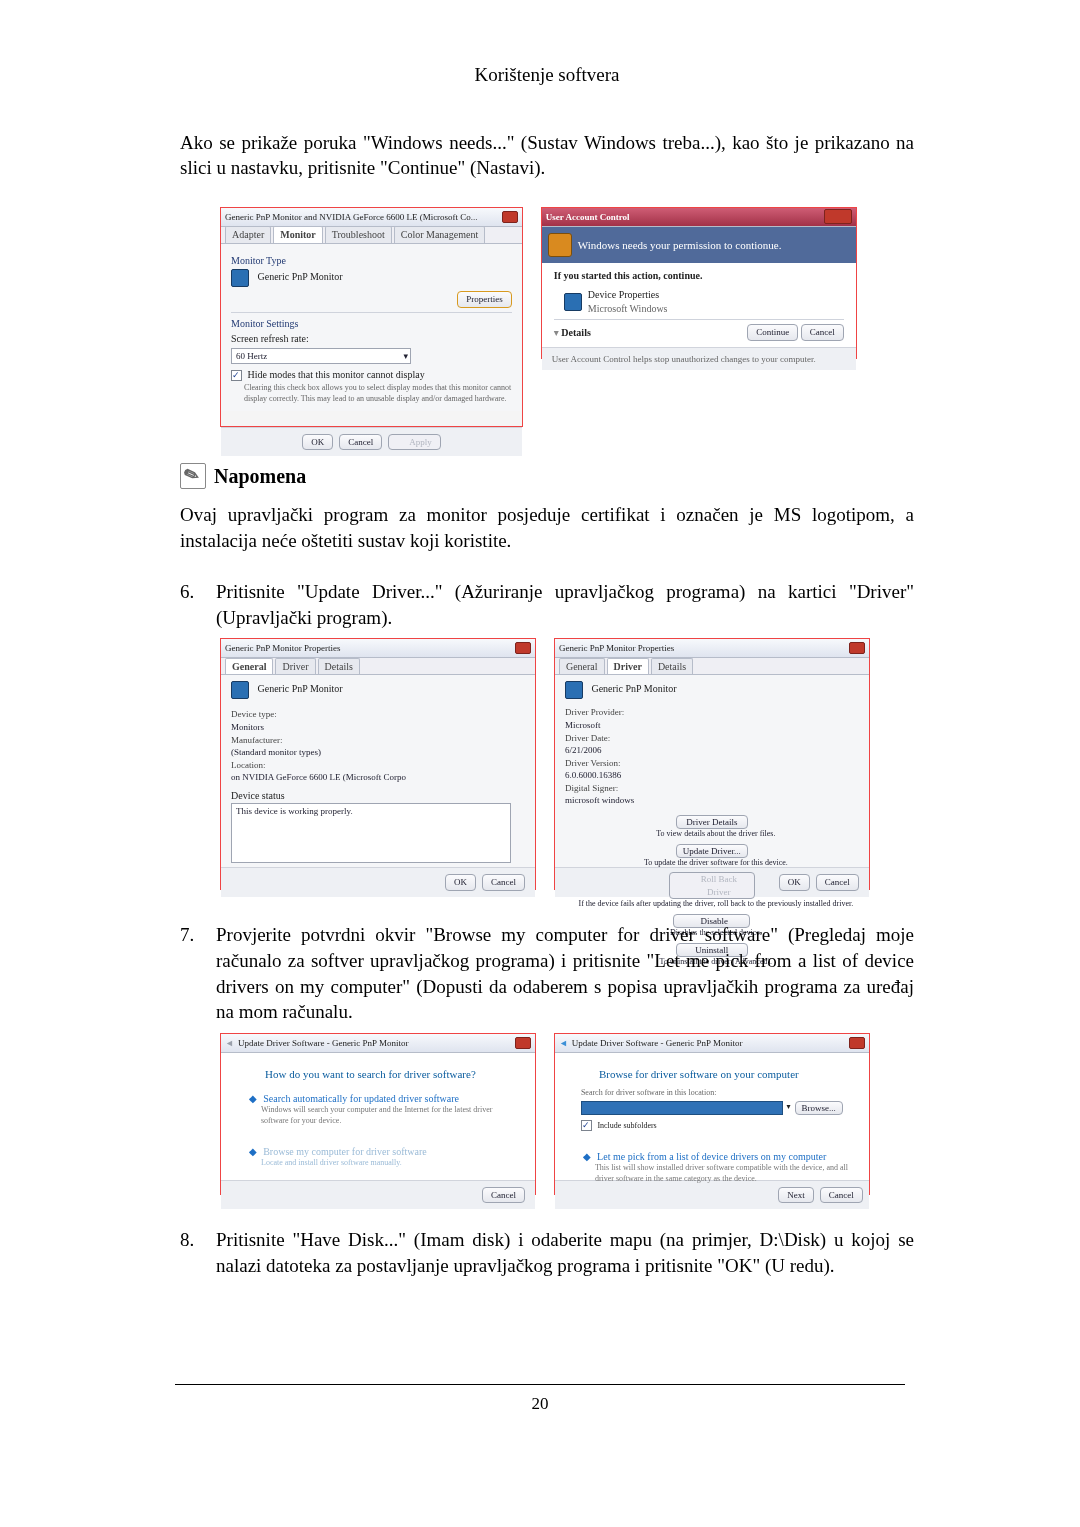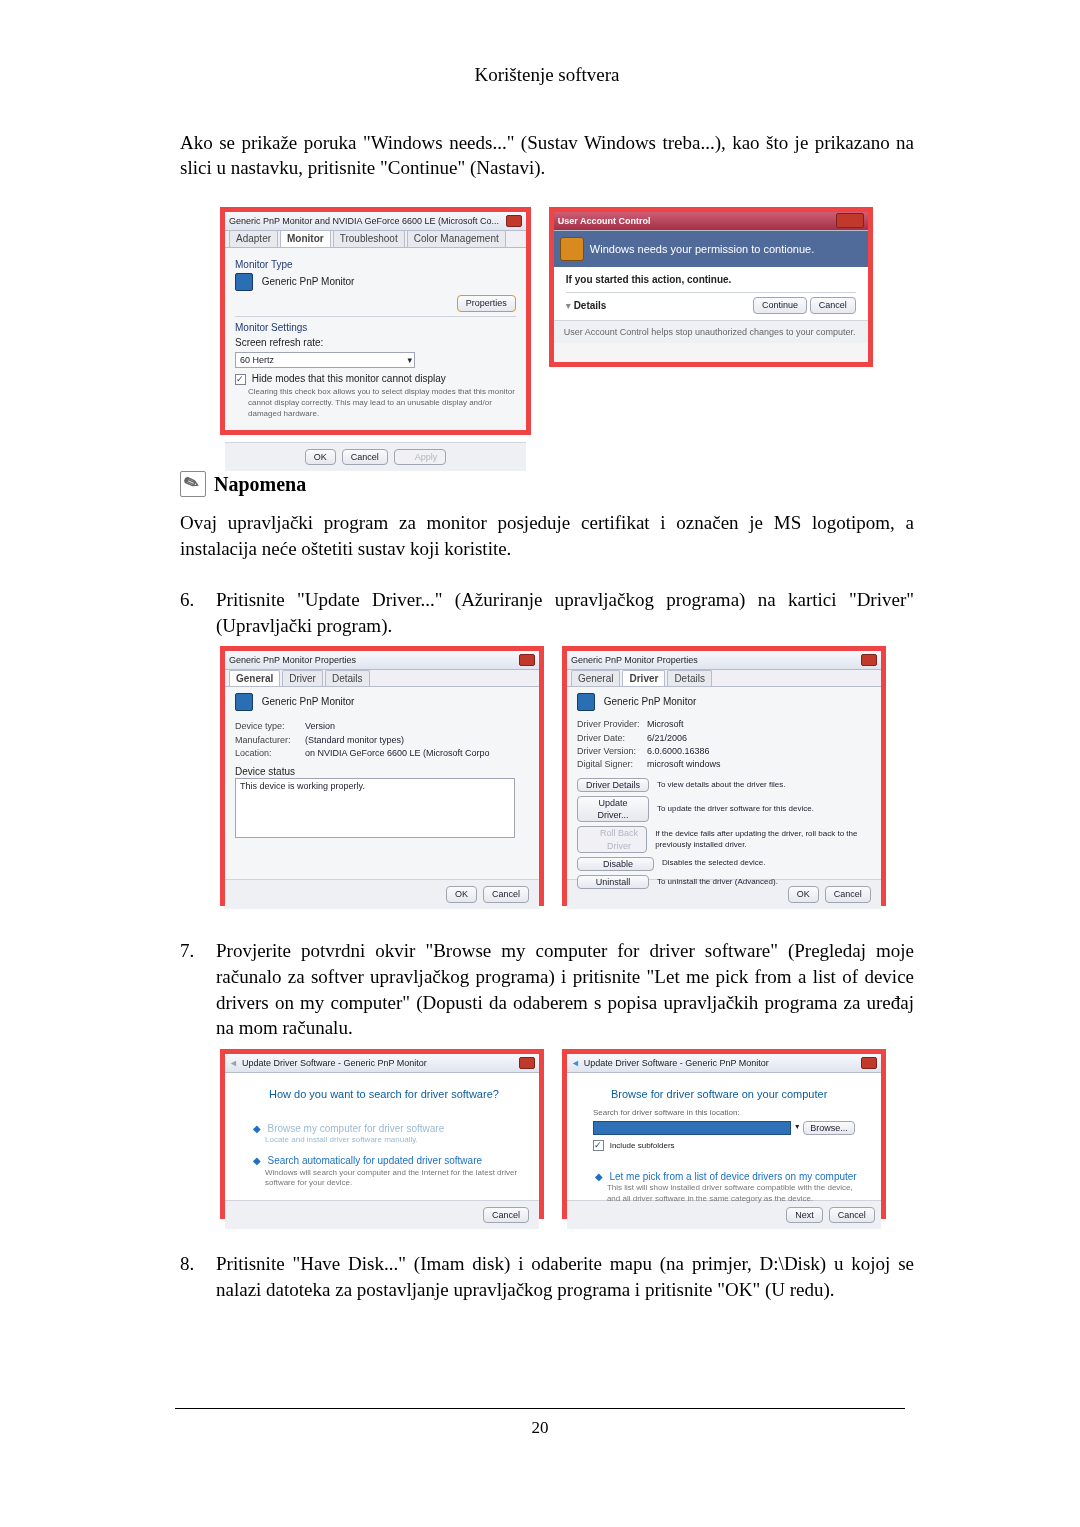--- a/index.html
+++ b/index.html
@@ -20,21 +20,21 @@
     margin-bottom:42px;
   }
   .justify{text-align:justify;}
   .para{margin-bottom:26px;}
   
   .fig-row{
     display:flex;
     gap:18px;
     margin:0 40px 32px 40px;
   }
-  .fig{background:#f5f5f5;border:5px solid #ef4444;font-family:Liberation Sans, sans-serif;font-size:10px;color:#222;}
+  .fig{background:#f5f5f5;border:1px solid #ef4444;font-family:Liberation Serif, serif;font-size:10px;color:#222;}
   .fig-a{flex:0 0 46%;height:218px;}
   .fig-b{flex:0 0 48%;height:150px;}
   .fig-c{flex:0 0 48%;height:250px;}
   .fig-d{flex:0 0 48%;height:250px;}
   .fig-e{flex:0 0 48%;height:160px;}
   .fig-f{flex:0 0 48%;height:160px;}
   
   .titlebar{
     display:flex;align-items:center;justify-content:space-between;
     height:16px;padding:1px 4px;
@@ -54,21 +54,21 @@
   .icon-monitor{width:16px;height:16px;background:#2a6fb3;display:inline-block;vertical-align:middle;margin-right:6px;border:1px solid #173b63;border-radius:2px;}
   .btn{display:inline-block;border:1px solid #9fa5b2;background:linear-gradient(#fbfbfd,#e6e8ee);border-radius:4px;padding:1px 8px;font-size:9px;color:#223;}
   .btn.small{padding:0 6px;}
   .btn.disabled{color:#b3b7c1;background:#f0f0f5;padding-left:20px;}
   .input{display:inline-block;border:1px solid #9fa5b2;background:#fff;font-size:9px;padding:1px 4px;color:#223;}
   .chk{width:9px;height:9px;border:1px solid #7c838e;background:#fff;display:inline-block;vertical-align:middle;margin-right:3px;position:relative;}
   .chk.checked::after{content:"✓";position:absolute;top:-2px;left:0;font-size:9px;color:#1e4090;}
   .dialog-bottom{display:flex;justify-content:center;gap:6px;padding:6px 0;border-top:1px solid #d1d4dc;background:#eef0f4;}
   .uac-shield{width:22px;height:22px;background:#d98a1f;display:inline-block;vertical-align:middle;margin-right:6px;border:1px solid #7b4e0d;border-radius:3px;}
   .uac-header{display:flex;align-items:center;background:#506a9a;color:#fff;font-size:11px;padding:6px;}
-  .kv{display:flex;font-size:9px;margin:1px 0;}
+  .kv{display:flex;font-size:9px;margin:1px 0;flex-direction:column;}
   .kv .k{width:70px;color:#444;}
   .kv .v{color:#223;}
   hr.sep{border:none;border-top:1px solid #cfd3dc;margin:4px 0;}
   .note-block{margin:36px 0 18px 0;}
   .note-heading{display:flex;align-items:center;font-weight:bold;font-size:20px;margin-bottom:12px;}
   .note-icon{width:24px;height:24px;border:1px solid #888;background:#fff;display:inline-block;margin-right:8px;position:relative;border-radius:2px;}
   .note-icon::before{content:"✎";position:absolute;top:-1px;left:3px;font-size:18px;color:#666;transform:rotate(-20deg);}
   .num-item{display:flex;margin-bottom:8px;}
   .num-item .num{width:36px;flex:none;}
   .num-item .txt{flex:1;}
@@ -131,20 +131,27 @@
       <div class="titlebar titlebar-red">
         <span style="font-weight:bold;">User Account Control</span>
         <span class="closebtn"></span>
       </div>
       <div class="uac-header">
         <span class="uac-shield"></span>
         <span>Windows needs your permission to contionue.</span>
       </div>
       <div class="body white" style="padding:6px 12px;">
         <div style="font-weight:bold;font-size:10px;margin-bottom:6px;">If you started this action, continue.</div>
+        <div style="display:flex;align-items:center;margin-left:10px;">
+          <span class="icon-monitor"></span>
+          <span>
+            <span style="display:block;">Device Properties</span>
+            <span style="display:block;color:#666;">Microsoft Windows</span>
+          </span>
+        </div>
         <hr class="sep">
         <div style="display:flex;align-items:center;justify-content:space-between;">
           <span><span style="color:#888;">▾ </span>
             <span style="font-weight:bold;">Details</span></span>
           <span>
             <span class="btn">Continue</span>
             <span class="btn">Cancel</span>
           </span>
         </div>
       </div>
@@ -177,21 +184,21 @@
         <span class="tab active">General</span>
         <span class="tab">Driver</span>
         <span class="tab">Details</span>
       </div>
       <div class="body" style="height:180px;">
         <div><span class="icon-monitor"></span>
           <span>Generic PnP Monitor</span></div>
         <div style="height:8px;"></div>
         <div class="kv">
             <span class="k">Device type:</span>
-            <span class="v">Version</span>
+            <span class="v">Monitors</span>
           </div>
         <div class="kv">
             <span class="k">Manufacturer:</span>
             <span class="v">(Standard monitor types)</span>
           </div>
         <div class="kv">
             <span class="k">Location:</span>
             <span class="v">on NVIDIA GeForce 6600 LE (Microsoft Corpo</span>
           </div>
         <div style="margin-top:6px;">Device status</div>
@@ -275,29 +282,29 @@
     <div class="fig fig-e">
       <div class="titlebar">
         <span style="display:flex;align-items:center;gap:4px;">
           <span style="color:#9aa0ab;">◄</span>
           <span>Update Driver Software - Generic PnP Monitor</span>
         </span>
         <span class="closebtn small"></span>
       </div>
       <div class="body white" style="height:115px;">
         <div class="wizard-head">How do you want to search for driver software?</div>
+        <div class="wizard-opt">
+          <span class="bullet">◆</span>
+          <span class="link">Search automatically for updated driver software</span>
+          <div style="font-size:8px;color:#777;margin-left:12px;">Windows will search your computer and the Internet for the latest driver software for your device.</div>
+        </div>
         <div class="wizard-opt" style="margin-top:10px;">
           <span class="bullet">◆</span>
           <span class="link" style="color:#9bbbd7;">Browse my computer for driver software</span>
           <div style="font-size:8px;color:#9bbbd7;margin-left:12px;">Locate and install driver software manually.</div>
-        </div>
-        <div class="wizard-opt">
-          <span class="bullet">◆</span>
-          <span class="link">Search automatically for updated driver software</span>
-          <div style="font-size:8px;color:#777;margin-left:12px;">Windows will search your computer and the Internet for the latest driver software for your device.</div>
         </div>
       </div>
       <div class="dialog-bottom" style="justify-content:flex-end;padding-right:10px;">
         <span class="btn">Cancel</span>
       </div>
     </div>
 
     <div class="fig fig-f">
       <div class="titlebar">
         <span style="display:flex;align-items:center;gap:4px;">

